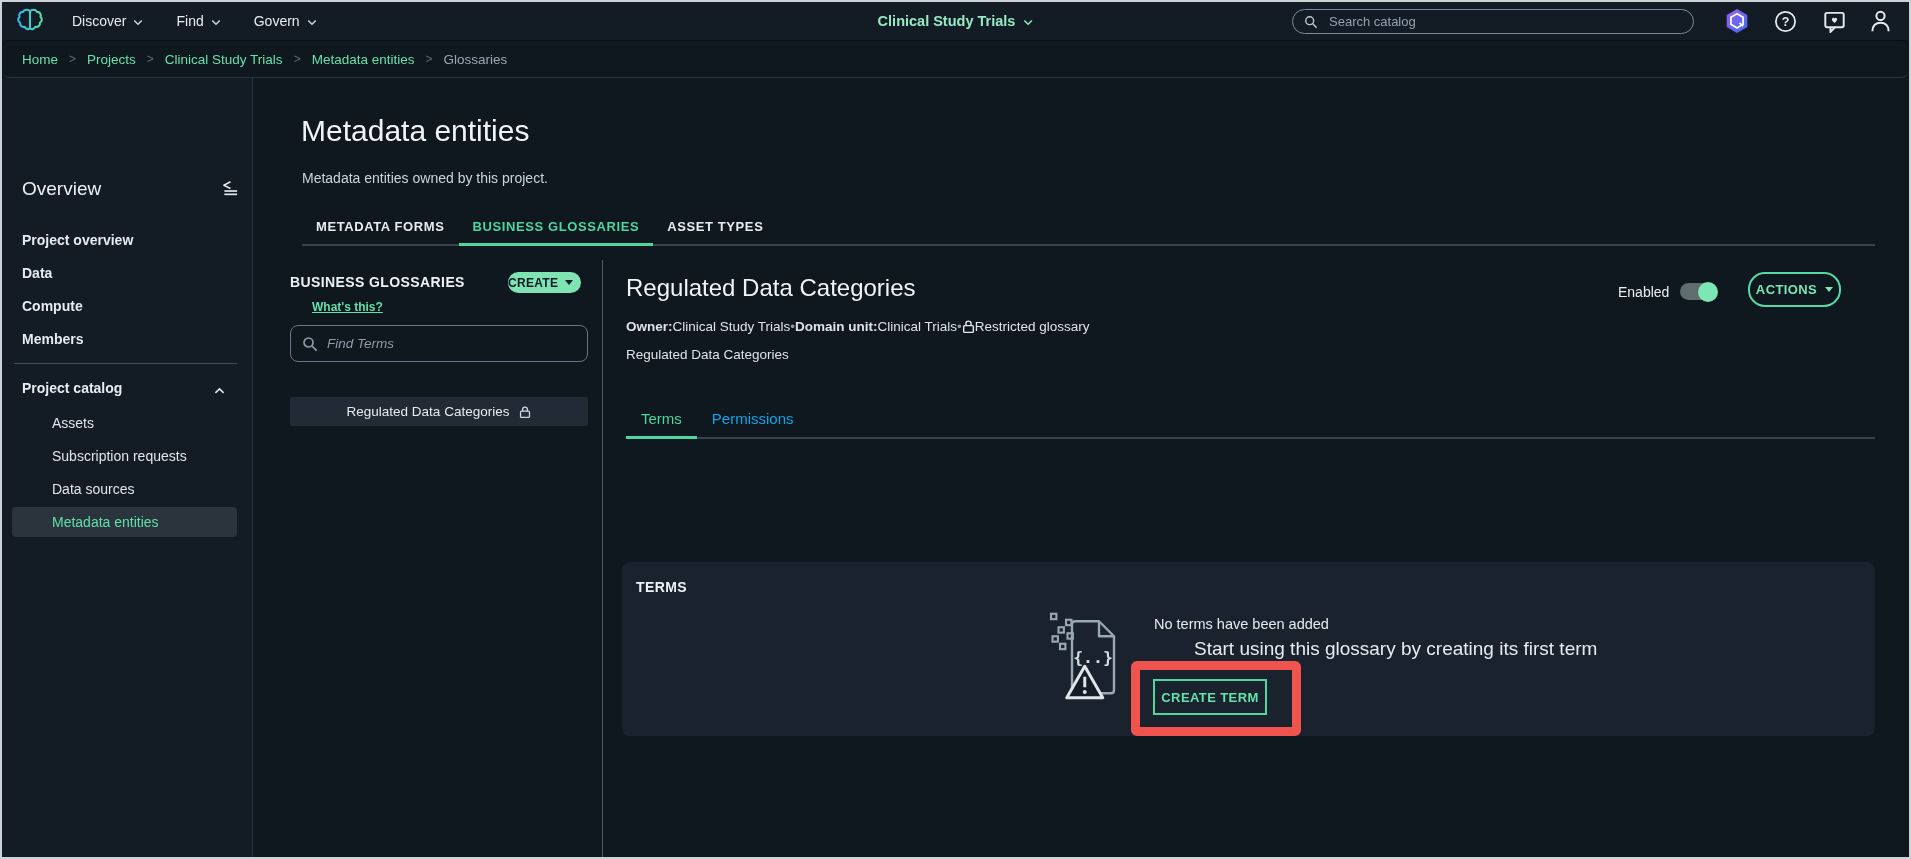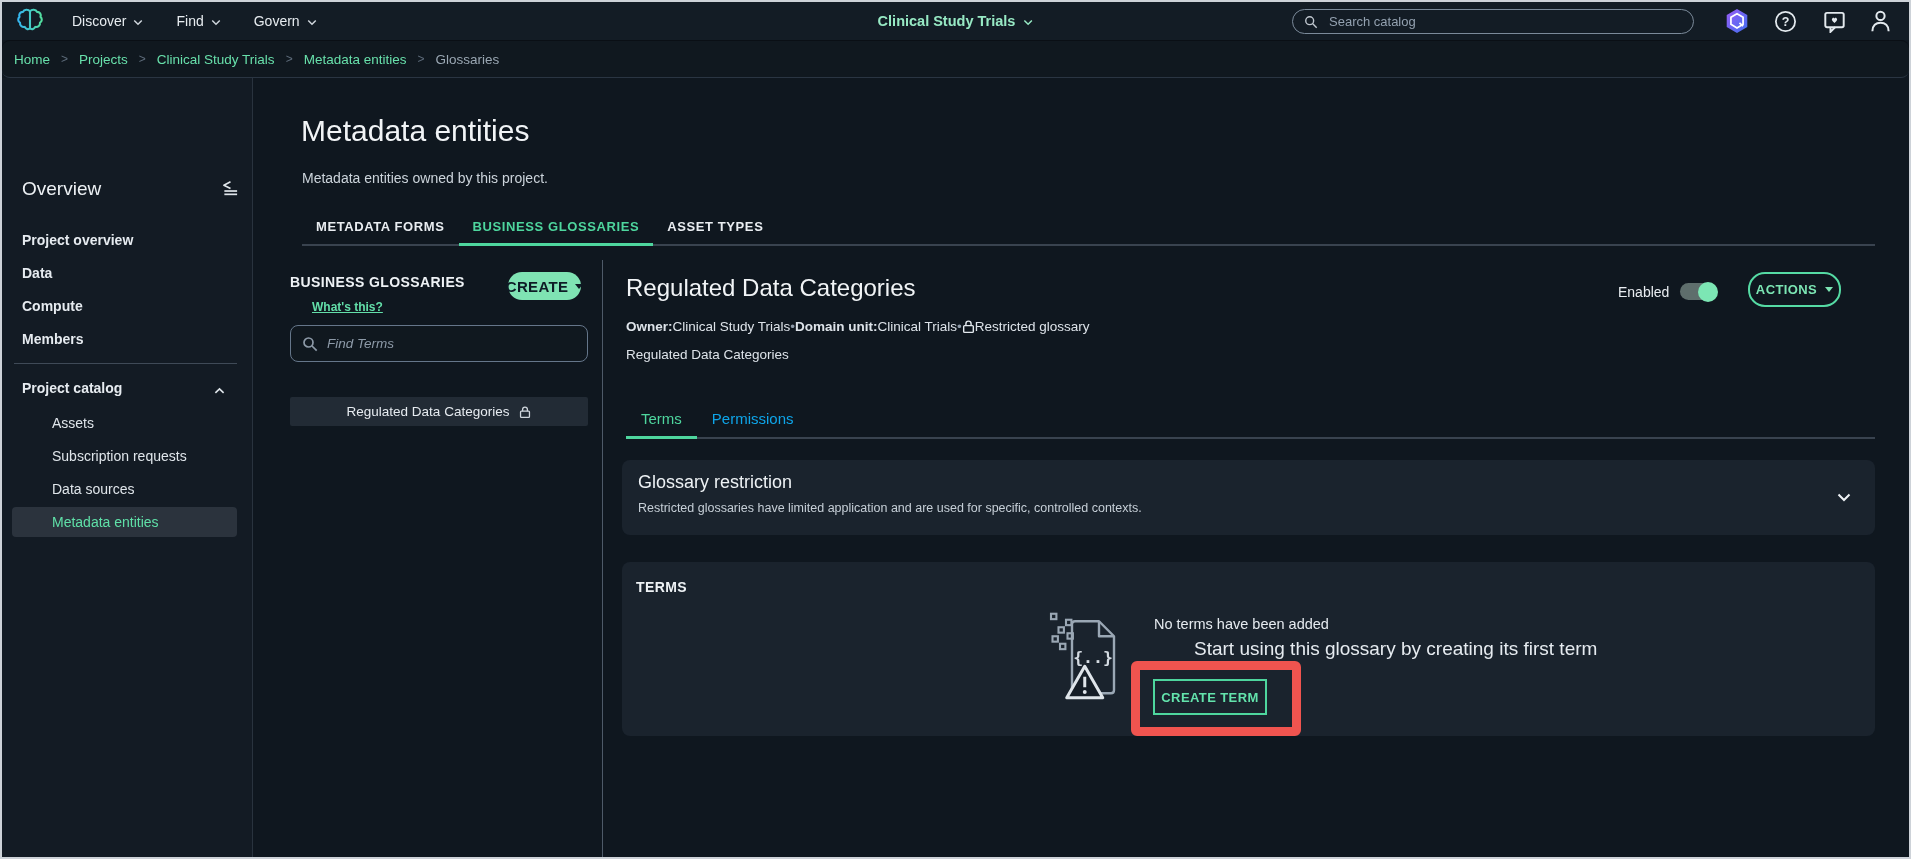--- a/index.html
+++ b/index.html
@@ -21,21 +21,21 @@
     display:flex; align-items:center; gap:8px; color:#97e9c4; font-size:14.5px; font-weight:600; cursor:pointer; }
   .topbar-search { position:absolute; left:1290px; top:7px; width:402px; height:25px;
     border:1px solid #7b8a9a; border-radius:13px; display:flex; align-items:center; gap:11px; padding:0 11px; }
   .topbar-search input { flex:1; background:transparent; border:none; outline:none; color:#dfe5ea; font-size:13px; font-family:inherit; }
   .topbar-search input::placeholder { color:#93a1b0; }
   .tb-icon { position:absolute; top:8px; color:#e3e9ee; cursor:pointer; }
 
   
   .breadcrumb-bar { position:absolute; left:0; top:38px; width:100%; height:38px; background:#10181f;
     border-top:1px solid #0a0f15; border-bottom:1px solid #2a3542; display:flex; align-items:center;
-    padding-left:12px; gap:11px; font-size:13.5px;border-radius:8px; }
+    padding-left:20px; gap:11px; font-size:13.5px;border-radius:8px; }
   .bc-link { color:#68e0ab; cursor:pointer; }
   .bc-sep { color:#5d6b7a; font-size:12px; }
   .bc-current { color:#9aa7b3; }
 
   
   .sidebar { position:absolute; left:0; top:76px; width:251px; height:783px; background:#131b24; border-right:1px solid #29333e; }
   .sb-title { position:absolute; left:20px; top:100px; font-size:19px; font-weight:400; color:#edf1f4; }
   .sb-collapse { position:absolute; left:220px; top:102px; color:#dfe5ea; cursor:pointer; }
   .sb-item { position:absolute; left:20px; font-size:14px; font-weight:700; color:#e6ebf0; cursor:pointer; }
   .sb-divider { position:absolute; left:12px; top:285px; width:223px; height:1px; background:#3f4a57; }
@@ -50,23 +50,23 @@
   .page-subtitle { position:absolute; left:300px; top:168px; font-size:14px; color:#ccd4db; }
   .main-tabs { position:absolute; left:300px; top:210px; width:1573px; display:flex; border-bottom:2px solid #39434f; }
   .main-tab { padding:7px 14px 9px; font-size:13px; font-weight:700; letter-spacing:.6px; color:#e9edf1;
     border-bottom:3px solid transparent; margin-bottom:-2.5px; cursor:pointer; white-space:nowrap; }
   .main-tab.active { color:#4ed69e; border-bottom-color:#4ed69e; }
 
   
   .gp-heading { position:absolute; left:288px; top:272px; font-size:14px; font-weight:700; letter-spacing:.4px; color:#eef2f5; }
   .gp-whats { position:absolute; left:310px; top:298px; font-size:12px; font-weight:700; color:#63dfa9;
     text-decoration:underline; cursor:pointer; }
-  .gp-create { position:absolute; left:506px; top:270px; width:73px; height:28px; border:none; border-radius:17px;
-    background:#7fe3b3; color:#0e1b25; font-weight:700; font-size:15px; font-family:inherit; letter-spacing:.3px;
-    display:flex; align-items:center; justify-content:center; gap:7px; cursor:pointer; }
+  .gp-create { position:absolute; left:506px; top:270px; width:73px; height:21px; border:none; border-radius:17px;
+    background:#7fe3b3; color:#0e1b25; font-weight:700; font-size:12px; font-family:inherit; letter-spacing:.3px;
+    display:flex; align-items:center; justify-content:flex-start; gap:7px; cursor:pointer; }
   .caret-dark { width:0; height:0; border-left:4.5px solid transparent; border-right:4.5px solid transparent; border-top:5px solid #0e1b25; }
   .caret-teal { width:0; height:0; border-left:4.5px solid transparent; border-right:4.5px solid transparent; border-top:5px solid #7ce6b4; }
   .gp-search { position:absolute; left:288px; top:323px; width:298px; height:37px; border:1px solid #65768a;
     border-radius:8px; background:#10181f; display:flex; align-items:center; gap:9px; padding:0 11px; color:#8d9aa8; }
   .gp-search input { flex:1; background:transparent; border:none; outline:none; color:#dfe5ea;
     font-size:13.5px; font-style:italic; font-family:inherit; }
   .gp-search input::placeholder { color:#8d9aa8; }
   .gp-item { position:absolute; left:288px; top:395px; width:298px; height:29px; background:#222b35; border-radius:2px;
     display:flex; align-items:center; justify-content:center; gap:10px; font-size:13.5px; color:#e6ebf0; cursor:pointer; }
 
@@ -293,29 +293,20 @@
   <button class="actions-btn">
     <span>ACTIONS</span>
     <span class="caret-teal"></span>
   </button>
 
   <div class="detail-tabs">
     <span class="detail-tab active">Terms</span>
     <span class="detail-tab">Permissions</span>
   </div>
 
-  <section class="restriction-card">
-    <div class="rc-title">Glossary restriction</div>
-    <div class="rc-desc">Restricted glossaries have limited application and are used for specific, controlled contexts.</div>
-    <span class="rc-chevron">
-      <svg viewBox="0 0 14 9" width="14" height="9">
-          <polyline points="1.5,1.5 7,7 12.5,1.5" fill="none" stroke="currentColor" stroke-width="2"></polyline>
-        </svg>
-    </span>
-  </section>
 
   <section class="terms-card">
     <div class="tc-heading">TERMS</div>
     <span class="tc-icon">
       <svg viewBox="0 0 52 61" width="78" height="92">
         <g fill="none" stroke="#9aa7b4" stroke-width="1.4">
           <rect x="2" y="1" width="3.6" height="3.6"></rect>
           <rect x="12" y="5" width="3.6" height="3.6"></rect>
           <rect x="7" y="10" width="3.6" height="3.6"></rect>
           <rect x="13" y="14" width="3.6" height="3.6"></rect>

